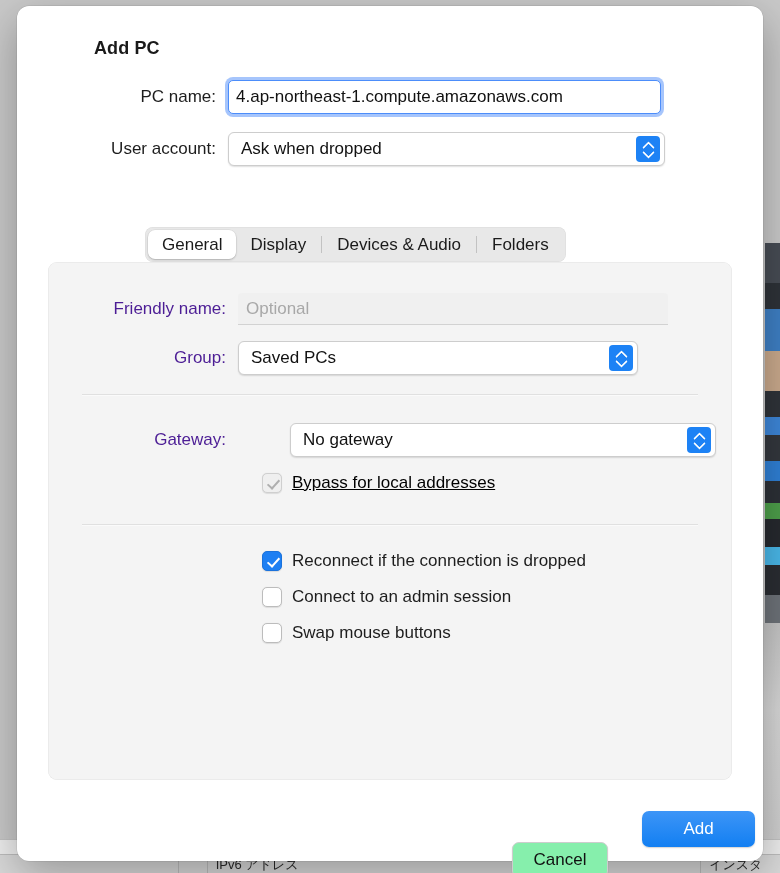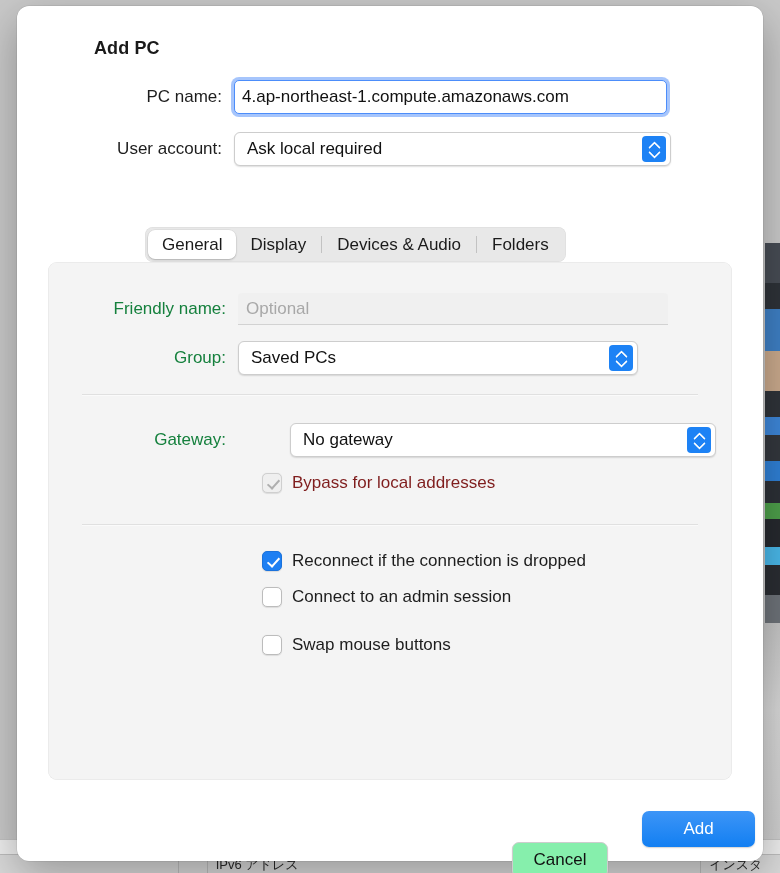--- a/index.html
+++ b/index.html
@@ -85,21 +85,20 @@
     margin-left: 47px;
   }
 
   
   .top-row {
     position: absolute;
     left: 0; right: 0;
     height: 18px;
     display: flex;
     align-items: center;
-    padding-left: 6px;
   }
   .row-pcname    { top: 82px; }
   .row-useracct  { top: 134px; }
 
   .form-label {
     width: 211px;
     text-align: right;
     padding-right: 12px;
     font-size: 17px;
     color: #1d1d1d;
@@ -215,21 +214,21 @@
     left: 0; right: 0;
     height: 34px;
     display: flex;
     align-items: center;
   }
   .panel-label {
     width: 190px;
     text-align: right;
     padding-right: 12px;
     font-size: 17px;
-    color: #15803d;
+    color: #4c1d95;
     white-space: nowrap;
     padding-left: 36px;
   }
 
   .row-friendly  { top: 30px; }
   .row-group     { top: 79px; }
   .row-gateway   { top: 161px; gap: 28px; }
 
   .field-friendly {
     width: 430px;
@@ -263,21 +262,21 @@
     display: flex;
     align-items: center;
     gap: 10px;
     font-size: 17px;
     color: #1d1d1d;
     white-space: nowrap;
   }
   .cb-bypass     { left: 214px; top: 211px; }
   .cb-reconnect  { left: 214px; top: 289px; }
   .cb-admin      { left: 214px; top: 325px; }
-  .cb-swap       { left: 214px; top: 361px; margin-top: 12px; }
+  .cb-swap       { left: 214px; top: 361px; }
 
   .cbox {
     width: 20px; height: 20px;
     border-radius: 5px;
     background: #ffffff;
     border: .5px solid #bcbcbc;
     box-shadow: 0 .5px 1px rgba(0,0,0,.10);
     position: relative;
     flex: 0 0 auto;
   }
@@ -300,21 +299,21 @@
   }
   .cbox.disabled-checked::after {
     content: "";
     position: absolute;
     left: 6.5px; top: 3px;
     width: 5px; height: 10px;
     border-right: 2.2px solid #aeaeae;
     border-bottom: 2.2px solid #aeaeae;
     transform: rotate(42deg);
   }
-  .cb-label-disabled { color: #7f1d1d; }
+  .cb-label-disabled { color: #000000; text-decoration: underline; }
 
   
   .footer-btn {
     position: absolute;
     height: 36px;
     border-radius: 7px;
     display: flex;
     align-items: center;
     justify-content: center;
     font-size: 17px;
@@ -374,21 +373,21 @@
   <div class="dialog-title">Add PC</div>
 
   <div class="top-row row-pcname">
     <div class="form-label">PC name:</div>
     <div class="text-field focused field-pcname">4.ap-northeast-1.compute.amazonaws.com</div>
   </div>
 
   <div class="top-row row-useracct">
     <div class="form-label">User account:</div>
     <div class="popup-button popup-useracct">
-      <span>Ask local required</span>
+      <span>Ask when dropped</span>
       <span class="popup-arrows">
         <span class="chev up"></span>
           <span class="chev down"></span>
       </span>
     </div>
   </div>
 
   <div id="tabbar">
     <div class="tab selected">General</div>
     <div class="tab">Display</div>

